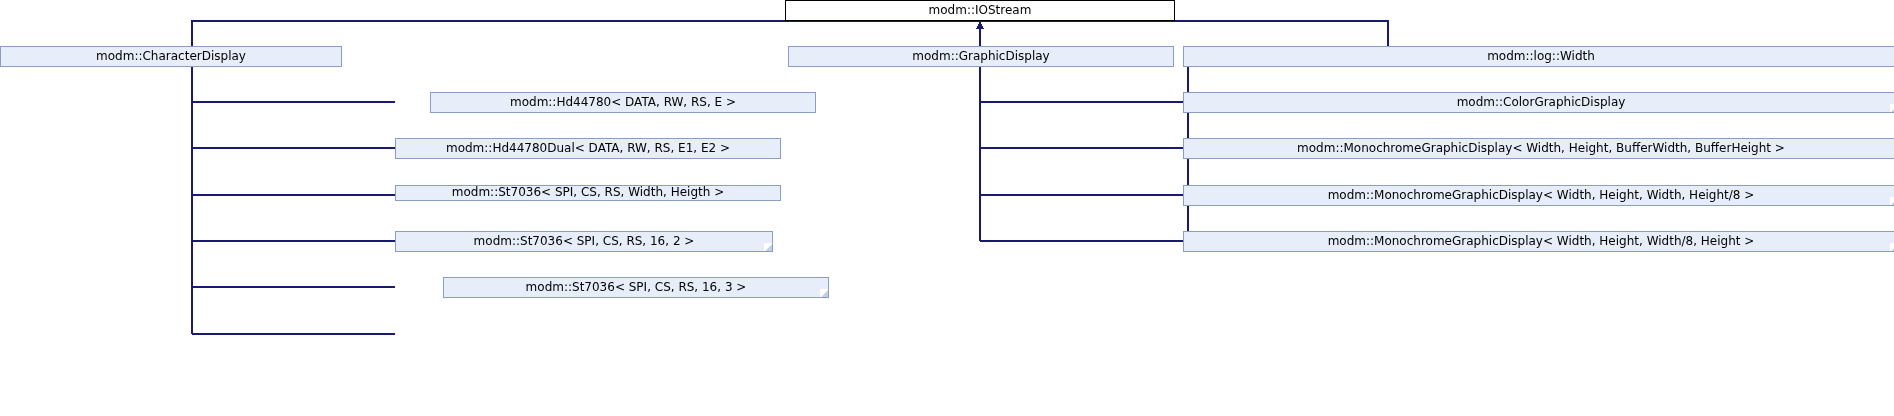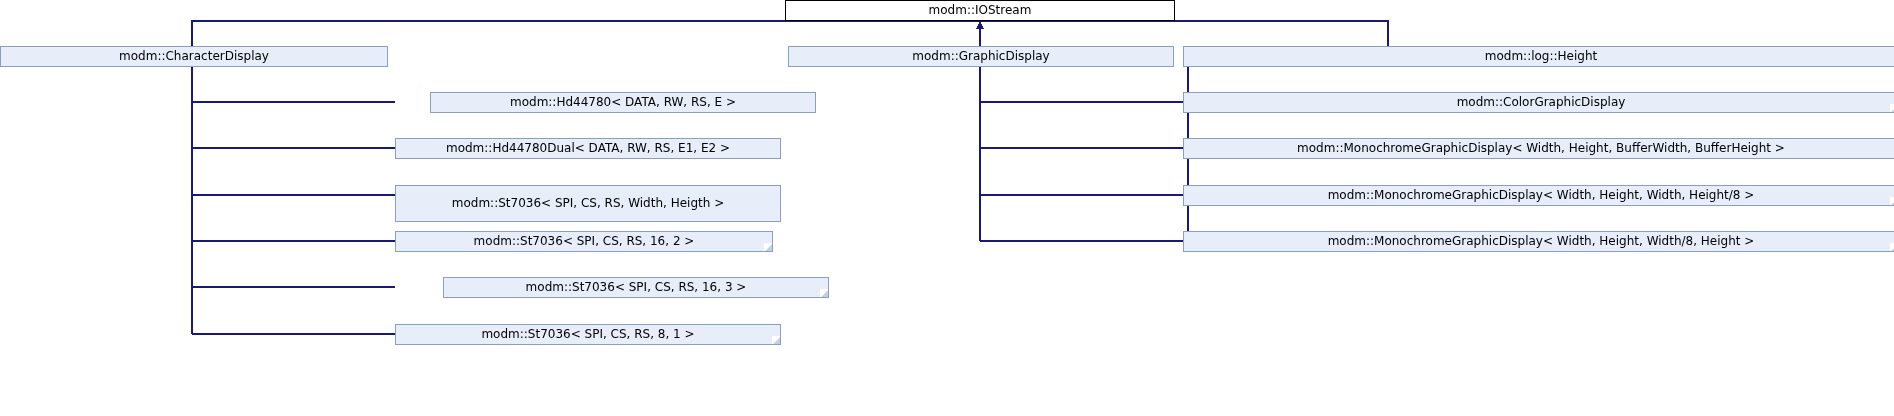--- a/index.html
+++ b/index.html
@@ -101,55 +101,52 @@
 
       <path d="M 1188 66 L 1188 241"></path>
 
     </g>
   </svg>
 
   <div class="node root" style="left:785px; top:0px; width:390px; height:21px;">
     <span class="label">modm::IOStream</span>
   </div>
 
-  <div class="node" style="left:0px; top:46px; width:388px; height:21px;">
+  <div class="node" style="left:0px; top:46px; width:342px; height:21px;">
     <span class="label">modm::CharacterDisplay</span>
   </div>
 
   <div class="node" style="left:788px; top:46px; width:386px; height:21px;">
     <span class="label">modm::GraphicDisplay</span>
   </div>
 
   <div class="node" style="left:1183px; top:46px; width:716px; height:21px;">
-    <span class="label">modm::log::Height</span>
+    <span class="label">modm::log::Width</span>
   </div>
 
   <div class="node" style="left:395px; top:92px; width:386px; height:21px;margin-left:35px;">
     <span class="label">modm::Hd44780&lt; DATA, RW, RS, E &gt;</span>
   </div>
 
   <div class="node" style="left:395px; top:138px; width:386px; height:21px;">
     <span class="label">modm::Hd44780Dual&lt; DATA, RW, RS, E1, E2 &gt;</span>
   </div>
 
-  <div class="node" style="left:395px; top:185px; width:386px; height:37px;">
+  <div class="node" style="left:395px; top:185px; width:386px; height:16px;">
     <span class="label">modm::St7036&lt; SPI, CS, RS, Width, Heigth &gt;</span>
   </div>
 
   <div class="node folded" style="left:395px; top:231px; width:378px; height:21px;">
     <span class="label">modm::St7036&lt; SPI, CS, RS, 16, 2 &gt;</span>
   </div>
 
   <div class="node folded" style="left:395px; top:277px; width:386px; height:21px;margin-left:48px;">
     <span class="label">modm::St7036&lt; SPI, CS, RS, 16, 3 &gt;</span>
   </div>
 
-  <div class="node folded" style="left:395px; top:324px; width:386px; height:21px;">
-    <span class="label">modm::St7036&lt; SPI, CS, RS, 8, 1 &gt;</span>
-  </div>
 
   <div class="node folded" style="left:1183px; top:92px; width:716px; height:21px;">
     <span class="label">modm::ColorGraphicDisplay</span>
   </div>
 
   <div class="node" style="left:1183px; top:138px; width:716px; height:21px;">
     <span class="label">modm::MonochromeGraphicDisplay&lt; Width, Height, BufferWidth, BufferHeight &gt;</span>
   </div>
 
   <div class="node folded" style="left:1183px; top:185px; width:716px; height:21px;">

